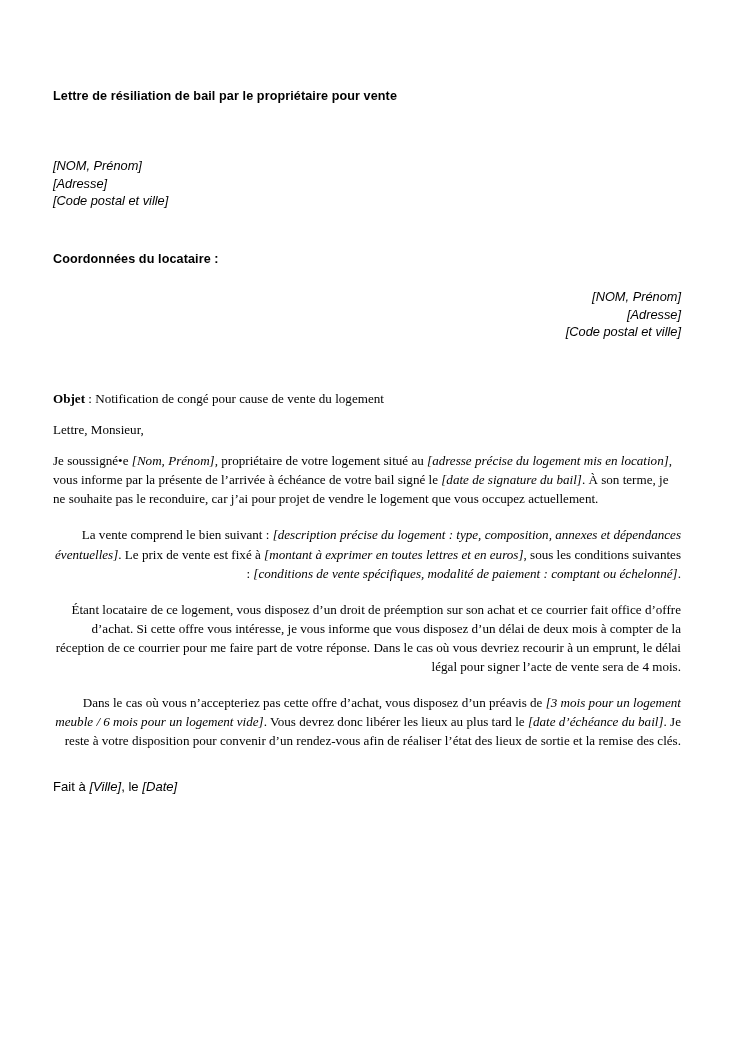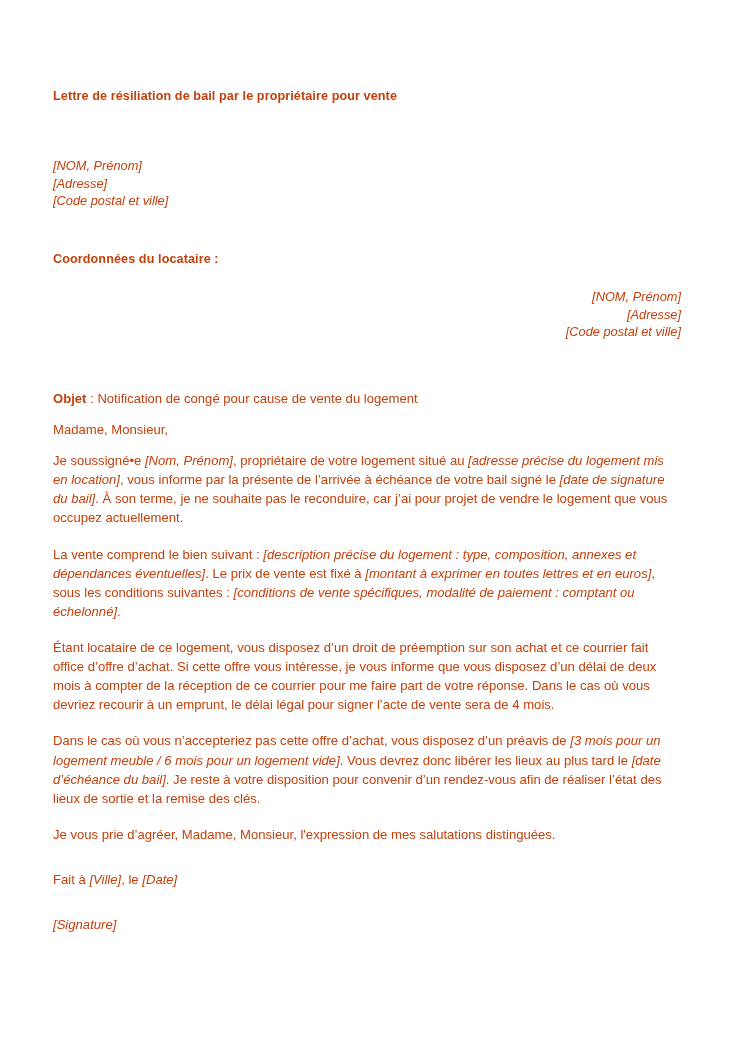--- a/index.html
+++ b/index.html
@@ -6,21 +6,21 @@
     margin: 0;
     padding: 0;
     background: #ffffff;
   }
   .page {
     position: relative;
     width: 750px;
     height: 1044px;
     background: #ffffff;
     font-family: "Liberation Sans", sans-serif;
-    color: #c2410c;
+    color: #000000;
     overflow: hidden;
   }
   .content {
     position: absolute;
     left: 53px;
     top: 88px;
     width: 628px;
   }
   .h-bold {
     font-weight: bold;
@@ -49,22 +49,23 @@
     font-weight: bold;
     font-size: 12.6px;
     text-align: left;
     letter-spacing: 0.1px;
   }
   p.body {
     margin: 0;
     font-size: 13.1px;
     line-height: 1.46;
     text-align: left;
+    font-family: Liberation Serif, serif;
   }
-  p.body + p.body { margin-top: 17px; }
+  p.body + p.body { margin-top: 17px; text-align: right; }
   .it { font-style: italic; }
   .bd { font-weight: bold; }
   .sign-line {
     font-size: 13.1px;
     text-align: left;
     line-height: 1.46;
   }
 </style>
 </head>
 <body>
@@ -99,37 +100,35 @@
 
     <div class="gap-30"></div>
 
 
     <div class="gap-18"></div>
 
     <p class="body"><span class="bd">Objet</span><span> : Notification de congé pour cause de vente du logement</span></p>
 
     <div class="gap-12"></div>
 
-    <p class="body">Madame, Monsieur,</p>
+    <p class="body">Lettre, Monsieur,</p>
 
     <div class="gap-12"></div>
 
     <p class="body"><span>Je soussigné•e </span><span class="it">[Nom, Prénom]</span><span>, propriétaire de votre logement situé au </span><span class="it">[adresse précise du logement mis en location]</span><span>, vous informe par la présente de l’arrivée à échéance de votre bail signé le </span><span class="it">[date de signature du bail]</span><span>. À son terme, je ne souhaite pas le reconduire, car j’ai pour projet de vendre le logement que vous occupez actuellement.</span></p>
 
     <p class="body"><span>La vente comprend le bien suivant : </span><span class="it">[description précise du logement : type, composition, annexes et dépendances éventuelles]</span><span>. Le prix de vente est fixé à </span><span class="it">[montant à exprimer en toutes lettres et en euros]</span><span>, sous les conditions suivantes : </span><span class="it">[conditions de vente spécifiques, modalité de paiement : comptant ou échelonné]</span><span>.</span></p>
 
     <p class="body">Étant locataire de ce logement, vous disposez d’un droit de préemption sur son achat et ce courrier fait office d’offre d’achat. Si cette offre vous intéresse, je vous informe que vous disposez d’un délai de deux mois à compter de la réception de ce courrier pour me faire part de votre réponse. Dans le cas où vous devriez recourir à un emprunt, le délai légal pour signer l’acte de vente sera de 4 mois.</p>
 
     <p class="body"><span>Dans le cas où vous n’accepteriez pas cette offre d’achat, vous disposez d’un préavis de </span><span class="it">[3 mois pour un logement meuble / 6 mois pour un logement vide]</span><span>. Vous devrez donc libérer les lieux au plus tard le </span><span class="it">[date d’échéance du bail]</span><span>. Je reste à votre disposition pour convenir d’un rendez-vous afin de réaliser l’état des lieux de sortie et la remise des clés.</span></p>
 
 
-    <p class="body">Je vous prie d’agréer, Madame, Monsieur, l'expression de mes salutations distinguées.</p>
 
     <div class="gap-26"></div>
 
     <div class="sign-line"><span>Fait à </span><span class="it">[Ville]</span><span>, le </span><span class="it">[Date]</span></div>
 
     <div class="gap-26"></div>
 
-    <div class="sign-line it">[Signature]</div>
 
   </div>
 </div>
 
 </body></html>

